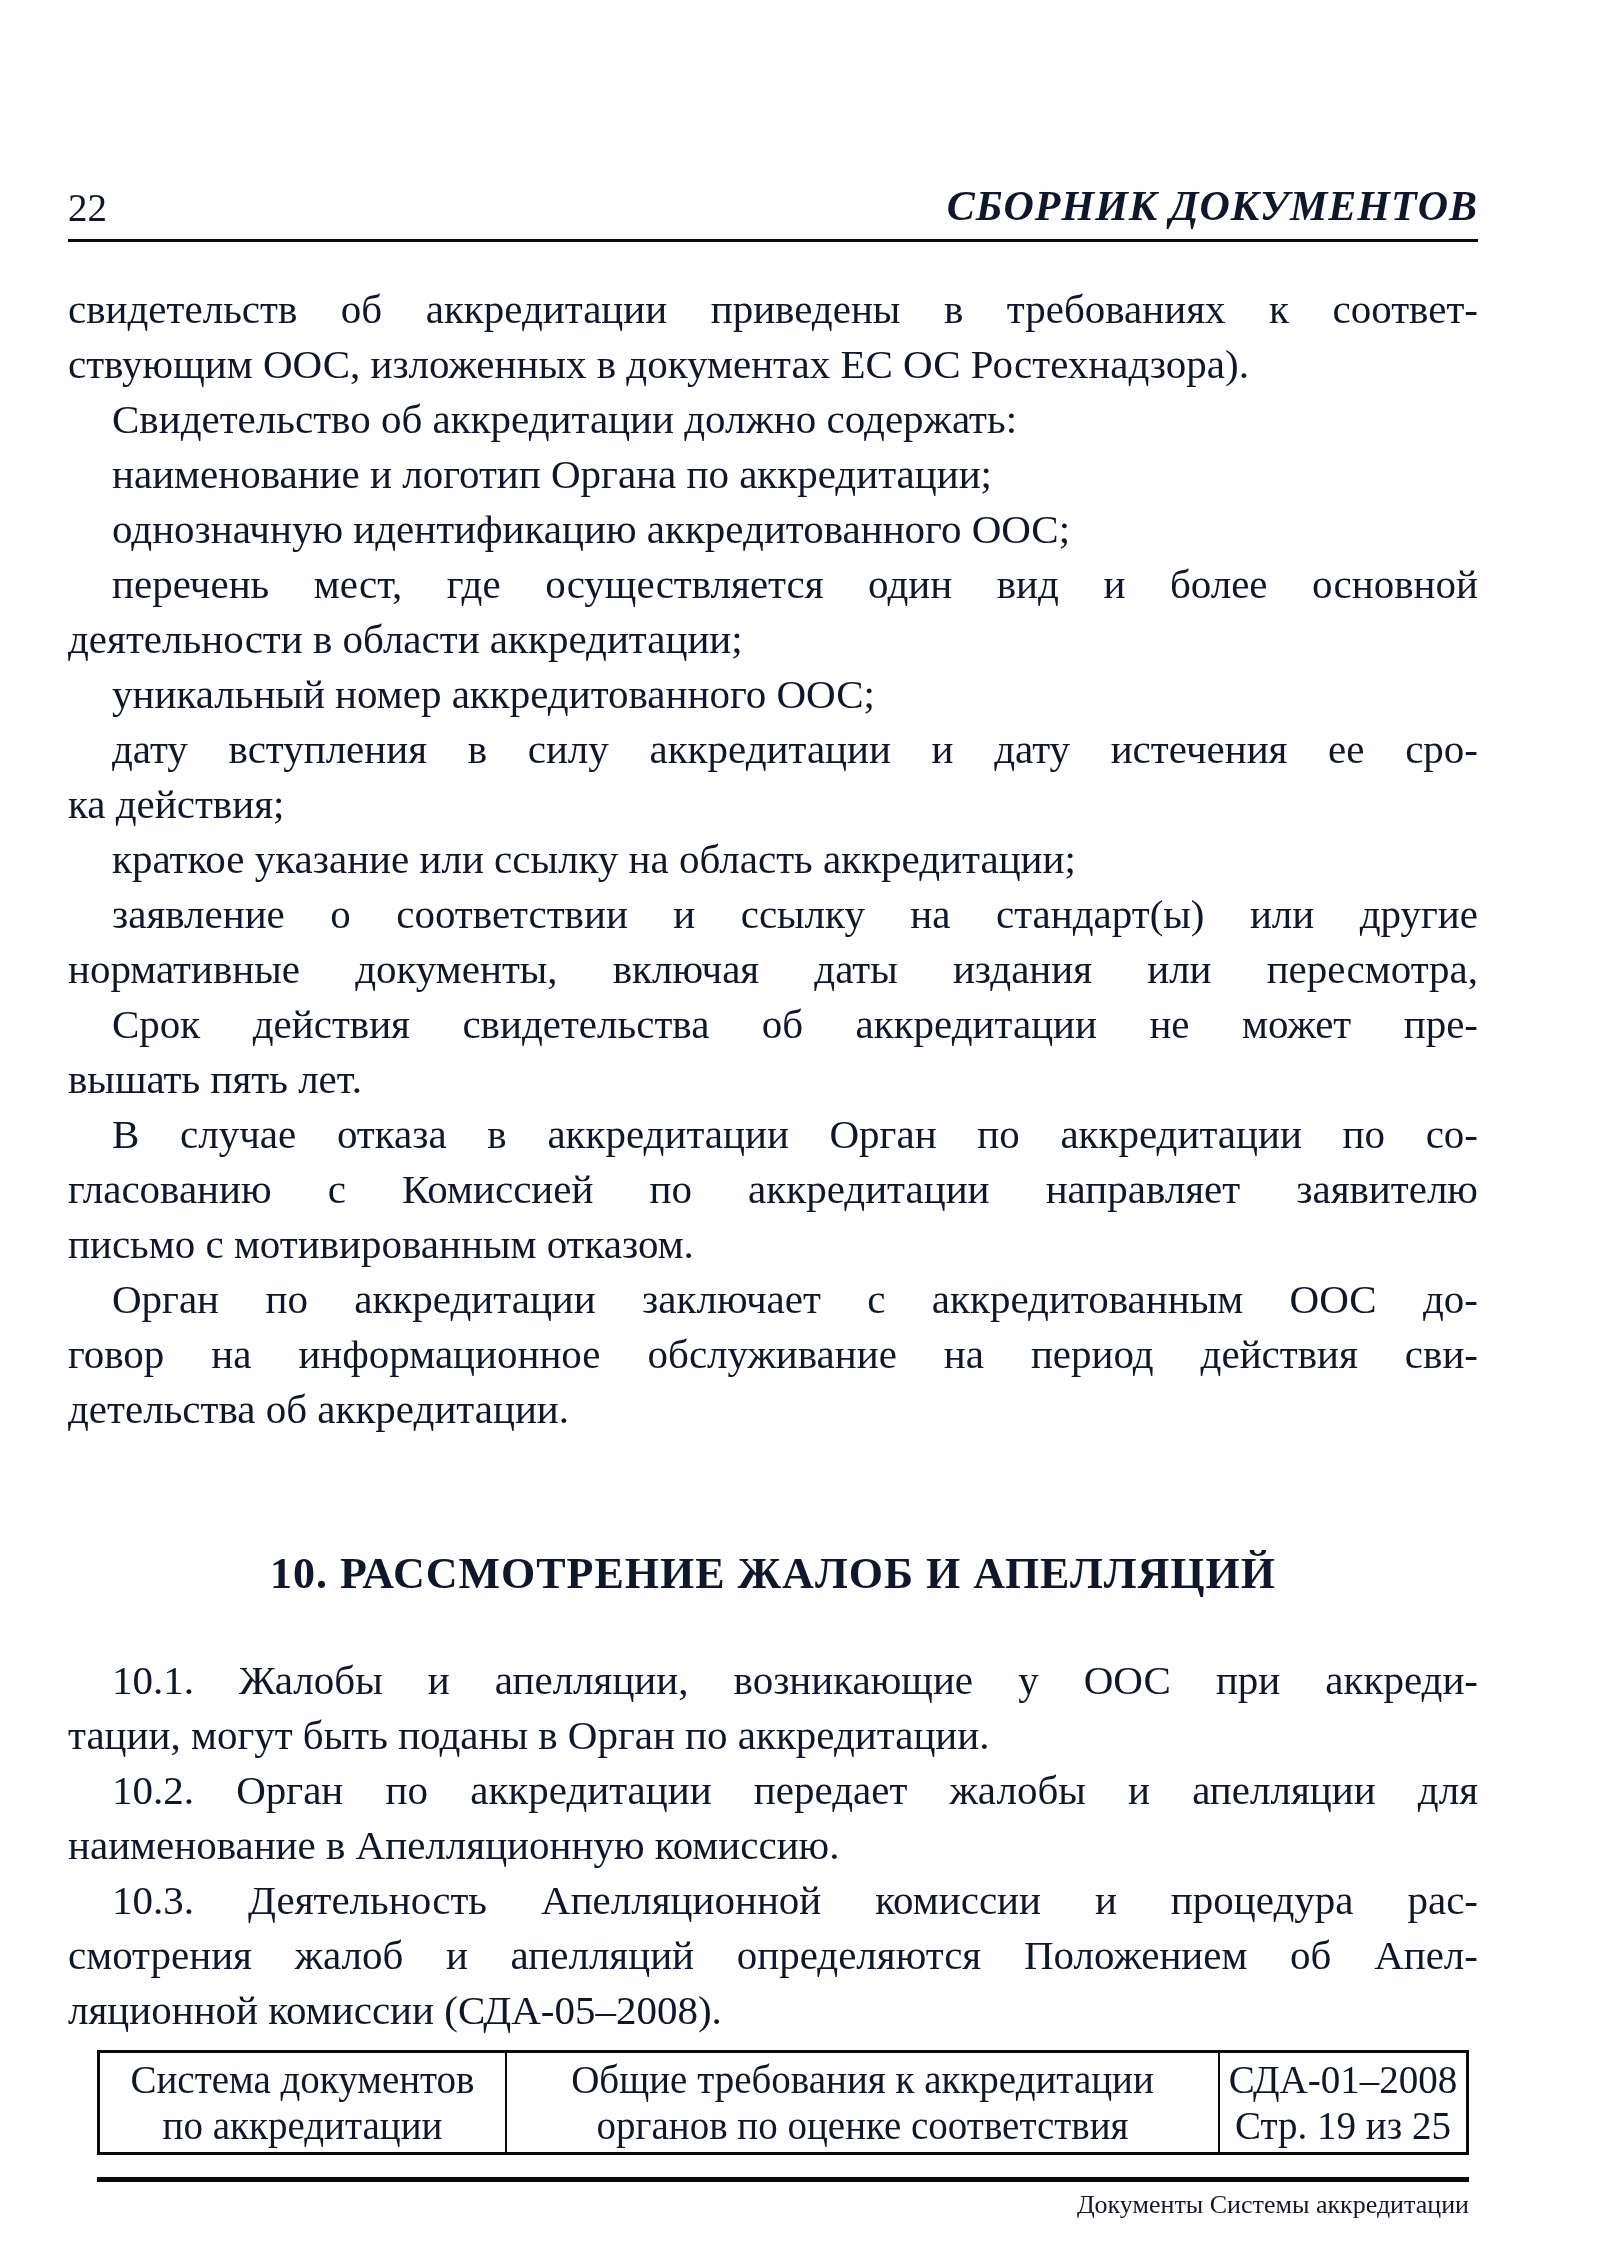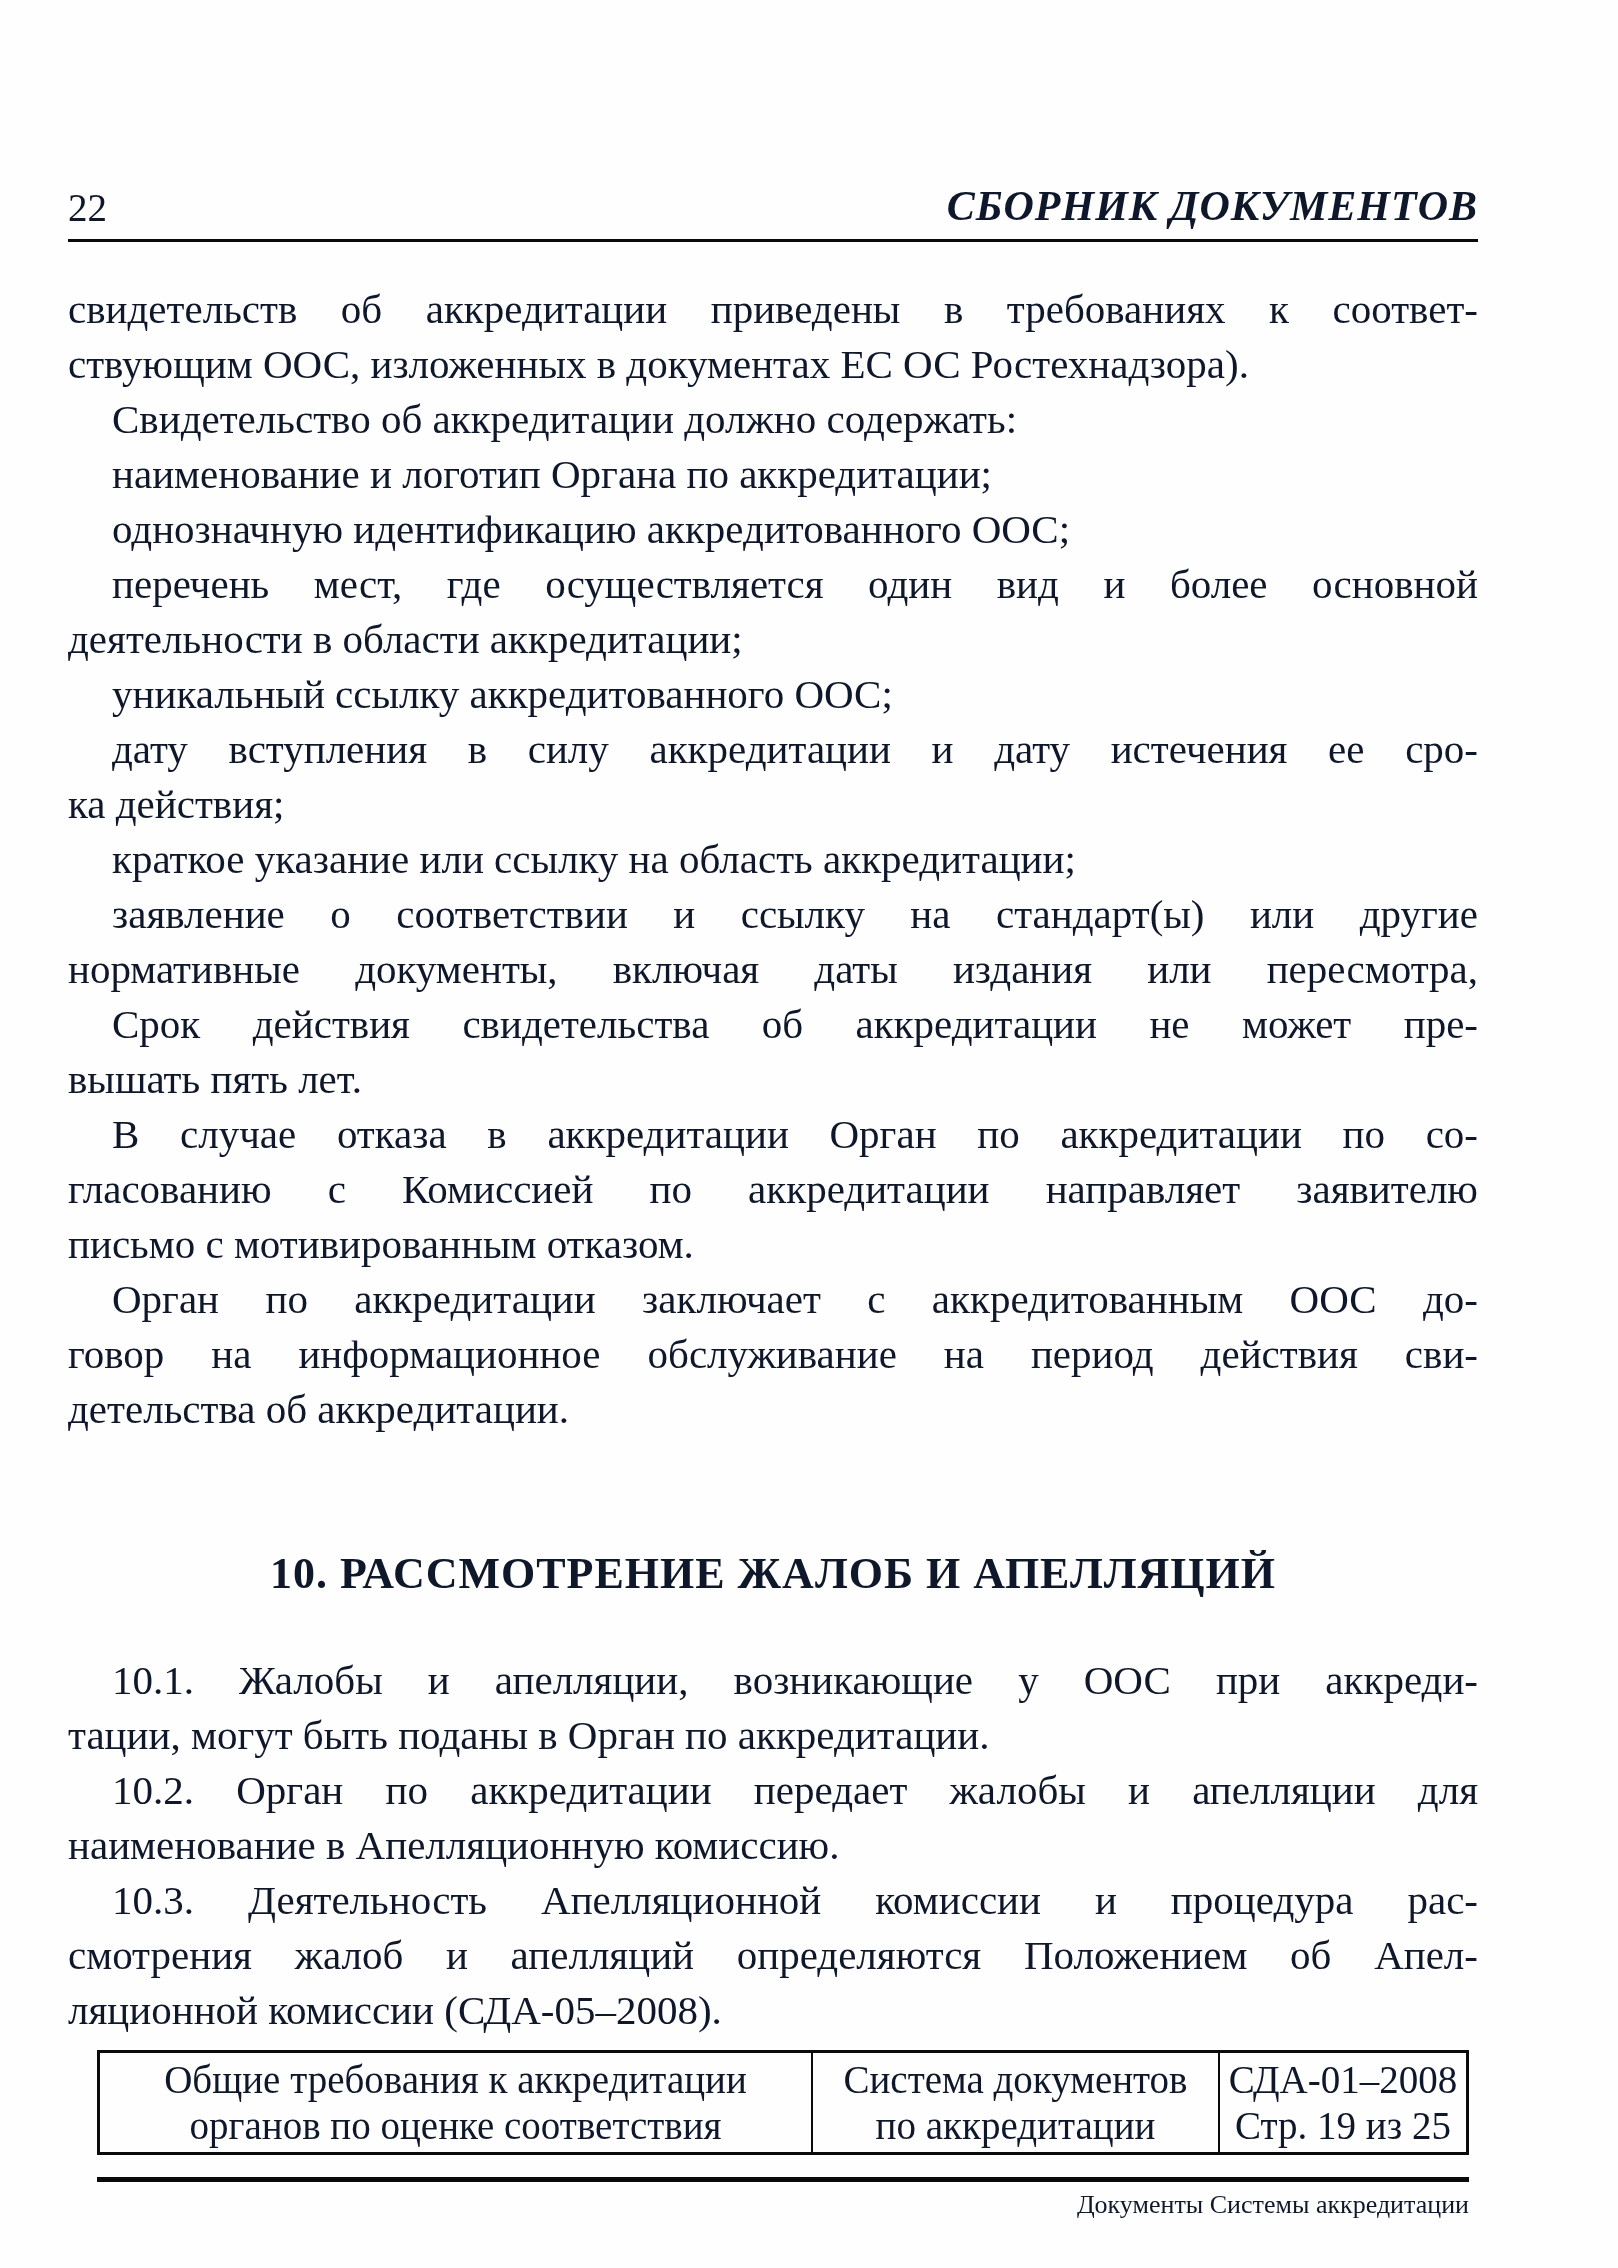--- a/index.html
+++ b/index.html
@@ -66,21 +66,21 @@
   </div>
 
   <div class="bodytxt">
     <div class="bl just">свидетельств об аккредитации приведены в требованиях к соответ-</div>
     <div class="bl">ствующим ООС, изложенных в документах ЕС ОС Ростехнадзора).</div>
     <div class="bl ind">Свидетельство об аккредитации должно содержать:</div>
     <div class="bl ind">наименование и логотип Органа по аккредитации;</div>
     <div class="bl ind">однозначную идентификацию аккредитованного ООС;</div>
     <div class="bl ind just">перечень мест, где осуществляется один вид и более основной</div>
     <div class="bl">деятельности в области аккредитации;</div>
-    <div class="bl ind">уникальный ссылку аккредитованного ООС;</div>
+    <div class="bl ind">уникальный номер аккредитованного ООС;</div>
     <div class="bl ind just">дату вступления в силу аккредитации и дату истечения ее сро-</div>
     <div class="bl">ка действия;</div>
     <div class="bl ind">краткое указание или ссылку на область аккредитации;</div>
     <div class="bl ind just">заявление о соответствии и ссылку на стандарт(ы) или другие</div>
     <div class="bl just">нормативные документы, включая даты издания или пересмотра,</div>
     <div class="bl ind just">Срок действия свидетельства об аккредитации не может пре-</div>
     <div class="bl">вышать пять лет.</div>
     <div class="bl ind just">В случае отказа в аккредитации Орган по аккредитации по со-</div>
     <div class="bl just">гласованию с Комиссией по аккредитации направляет заявителю</div>
     <div class="bl">письмо с мотивированным отказом.</div>
@@ -95,27 +95,27 @@
     <div class="bl ind just">10.1. Жалобы и апелляции, возникающие у ООС при аккреди-</div>
     <div class="bl">тации, могут быть поданы в Орган по аккредитации.</div>
     <div class="bl ind just">10.2. Орган по аккредитации передает жалобы и апелляции для</div>
     <div class="bl">наименование в Апелляционную комиссию.</div>
     <div class="bl ind just">10.3. Деятельность Апелляционной комиссии и процедура рас-</div>
     <div class="bl just">смотрения жалоб и апелляций определяются Положением об Апел-</div>
     <div class="bl">ляционной комиссии (СДА-05–2008).</div>
   </div>
 
   <div class="ftable">
+    <div class="fcell c1">
+      <div>Система документов</div>
+      <div>по аккредитации</div>
+    </div>
     <div class="fcell c2">
       <div>Общие требования к аккредитации</div>
       <div>органов по оценке соответствия</div>
-    </div>
-    <div class="fcell c1">
-      <div>Система документов</div>
-      <div>по аккредитации</div>
     </div>
     <div class="fcell c3">
       <div>СДА-01–2008</div>
       <div>Стр. 19 из 25</div>
     </div>
   </div>
 
   <div class="brule"></div>
   <div class="bnote">Документы Системы аккредитации</div>
 

